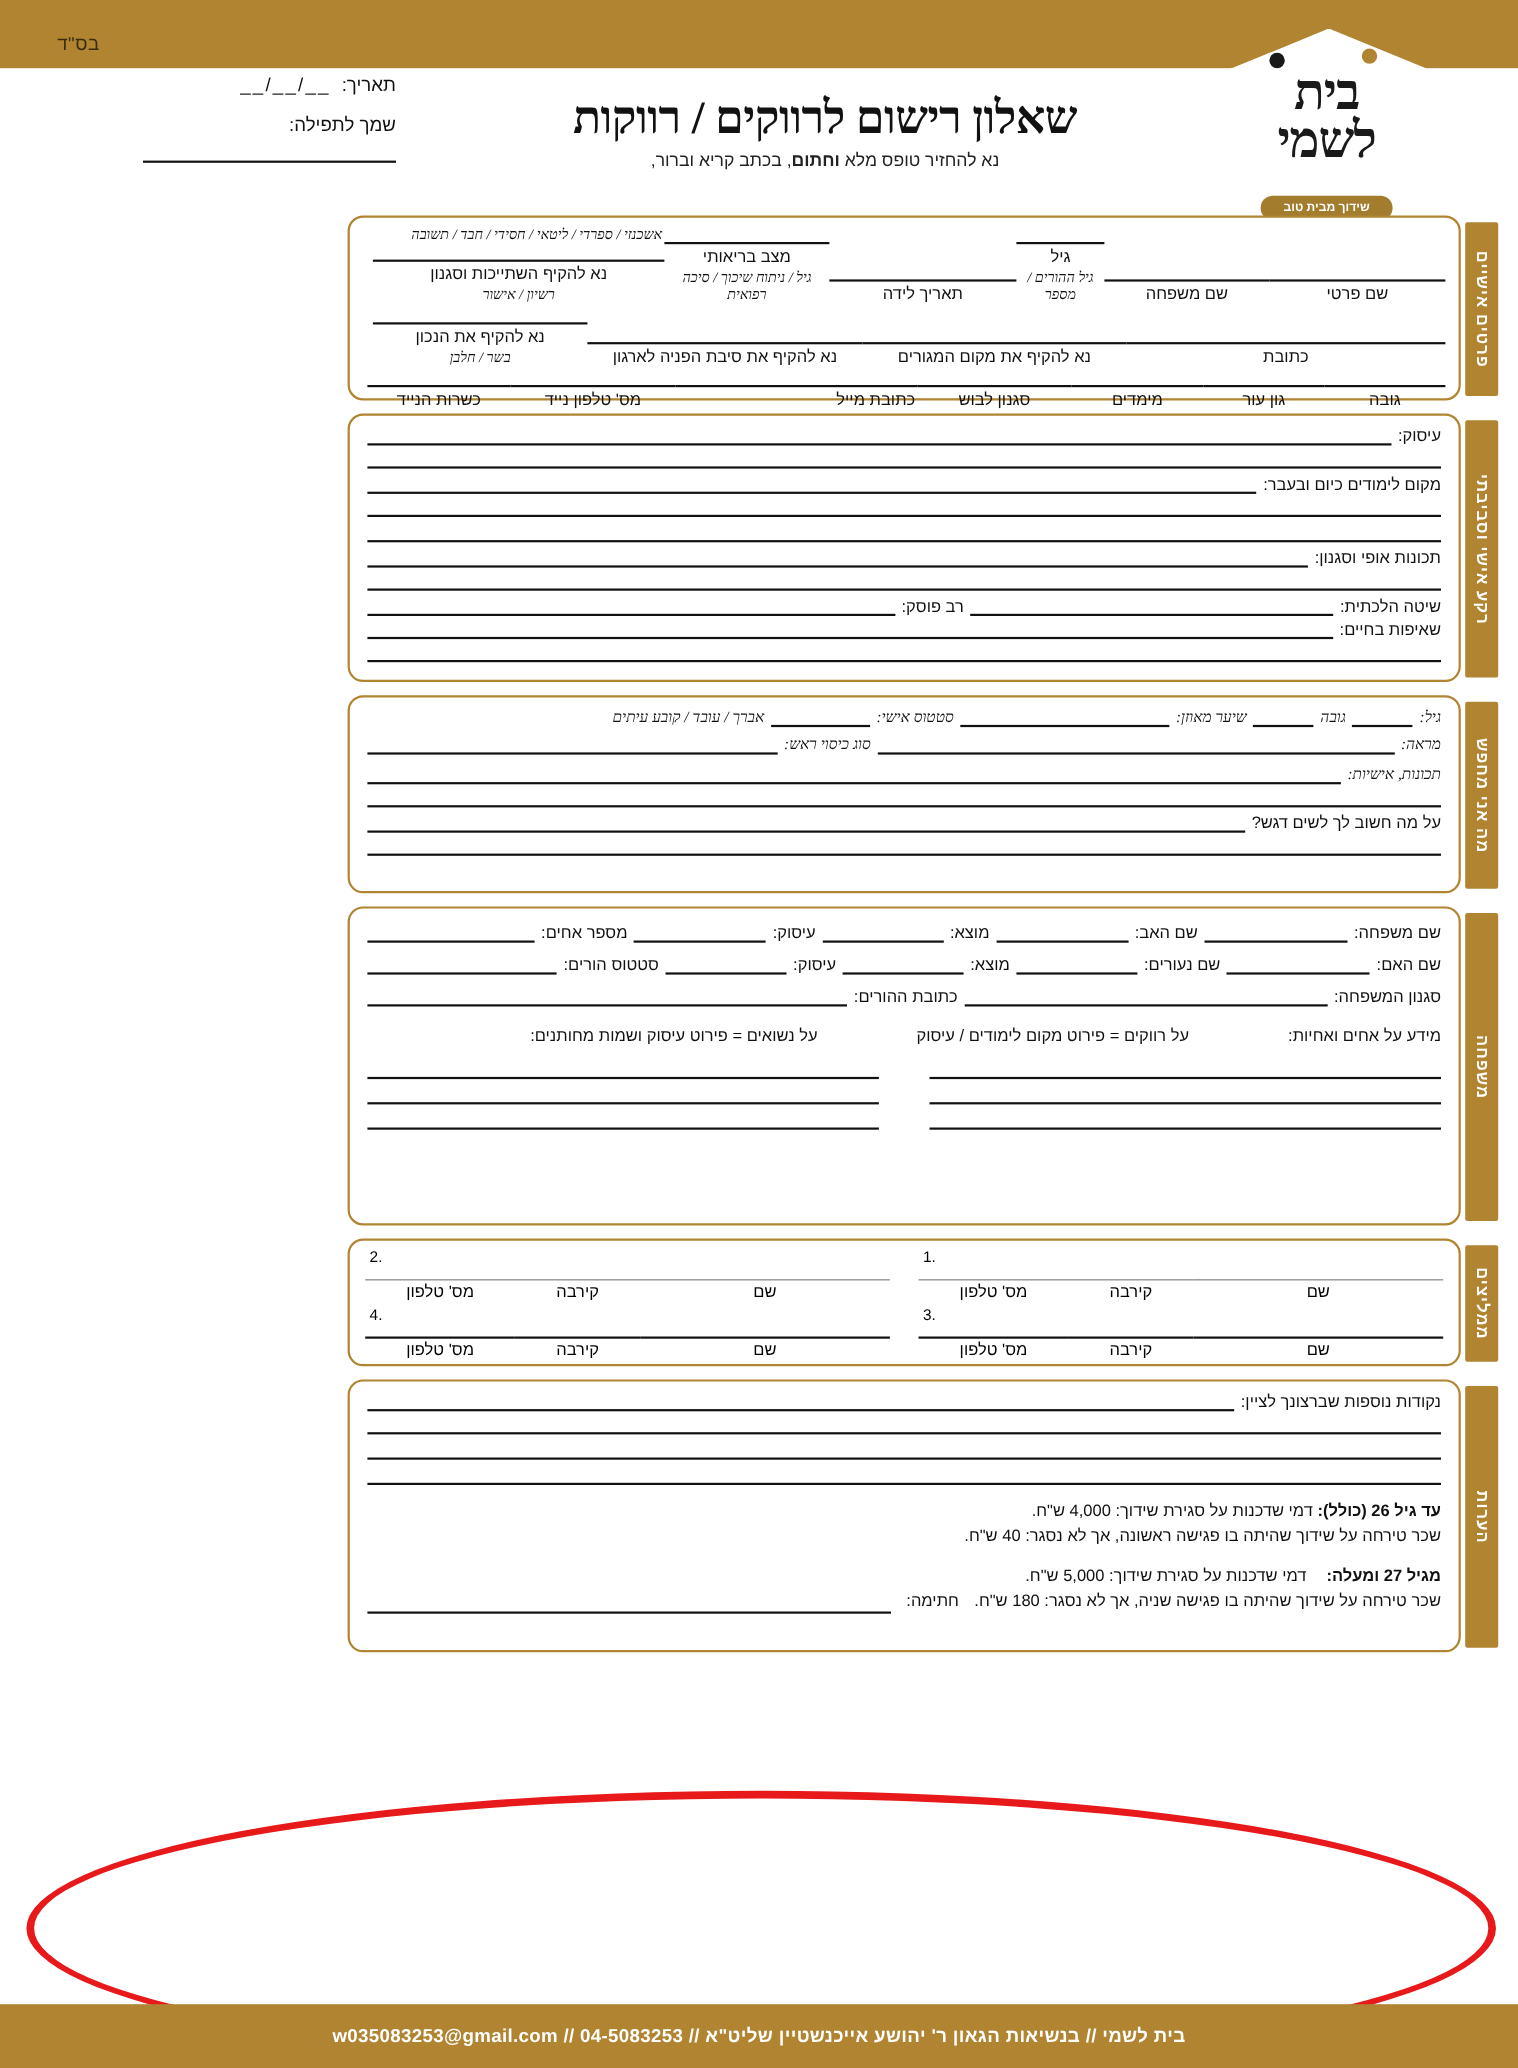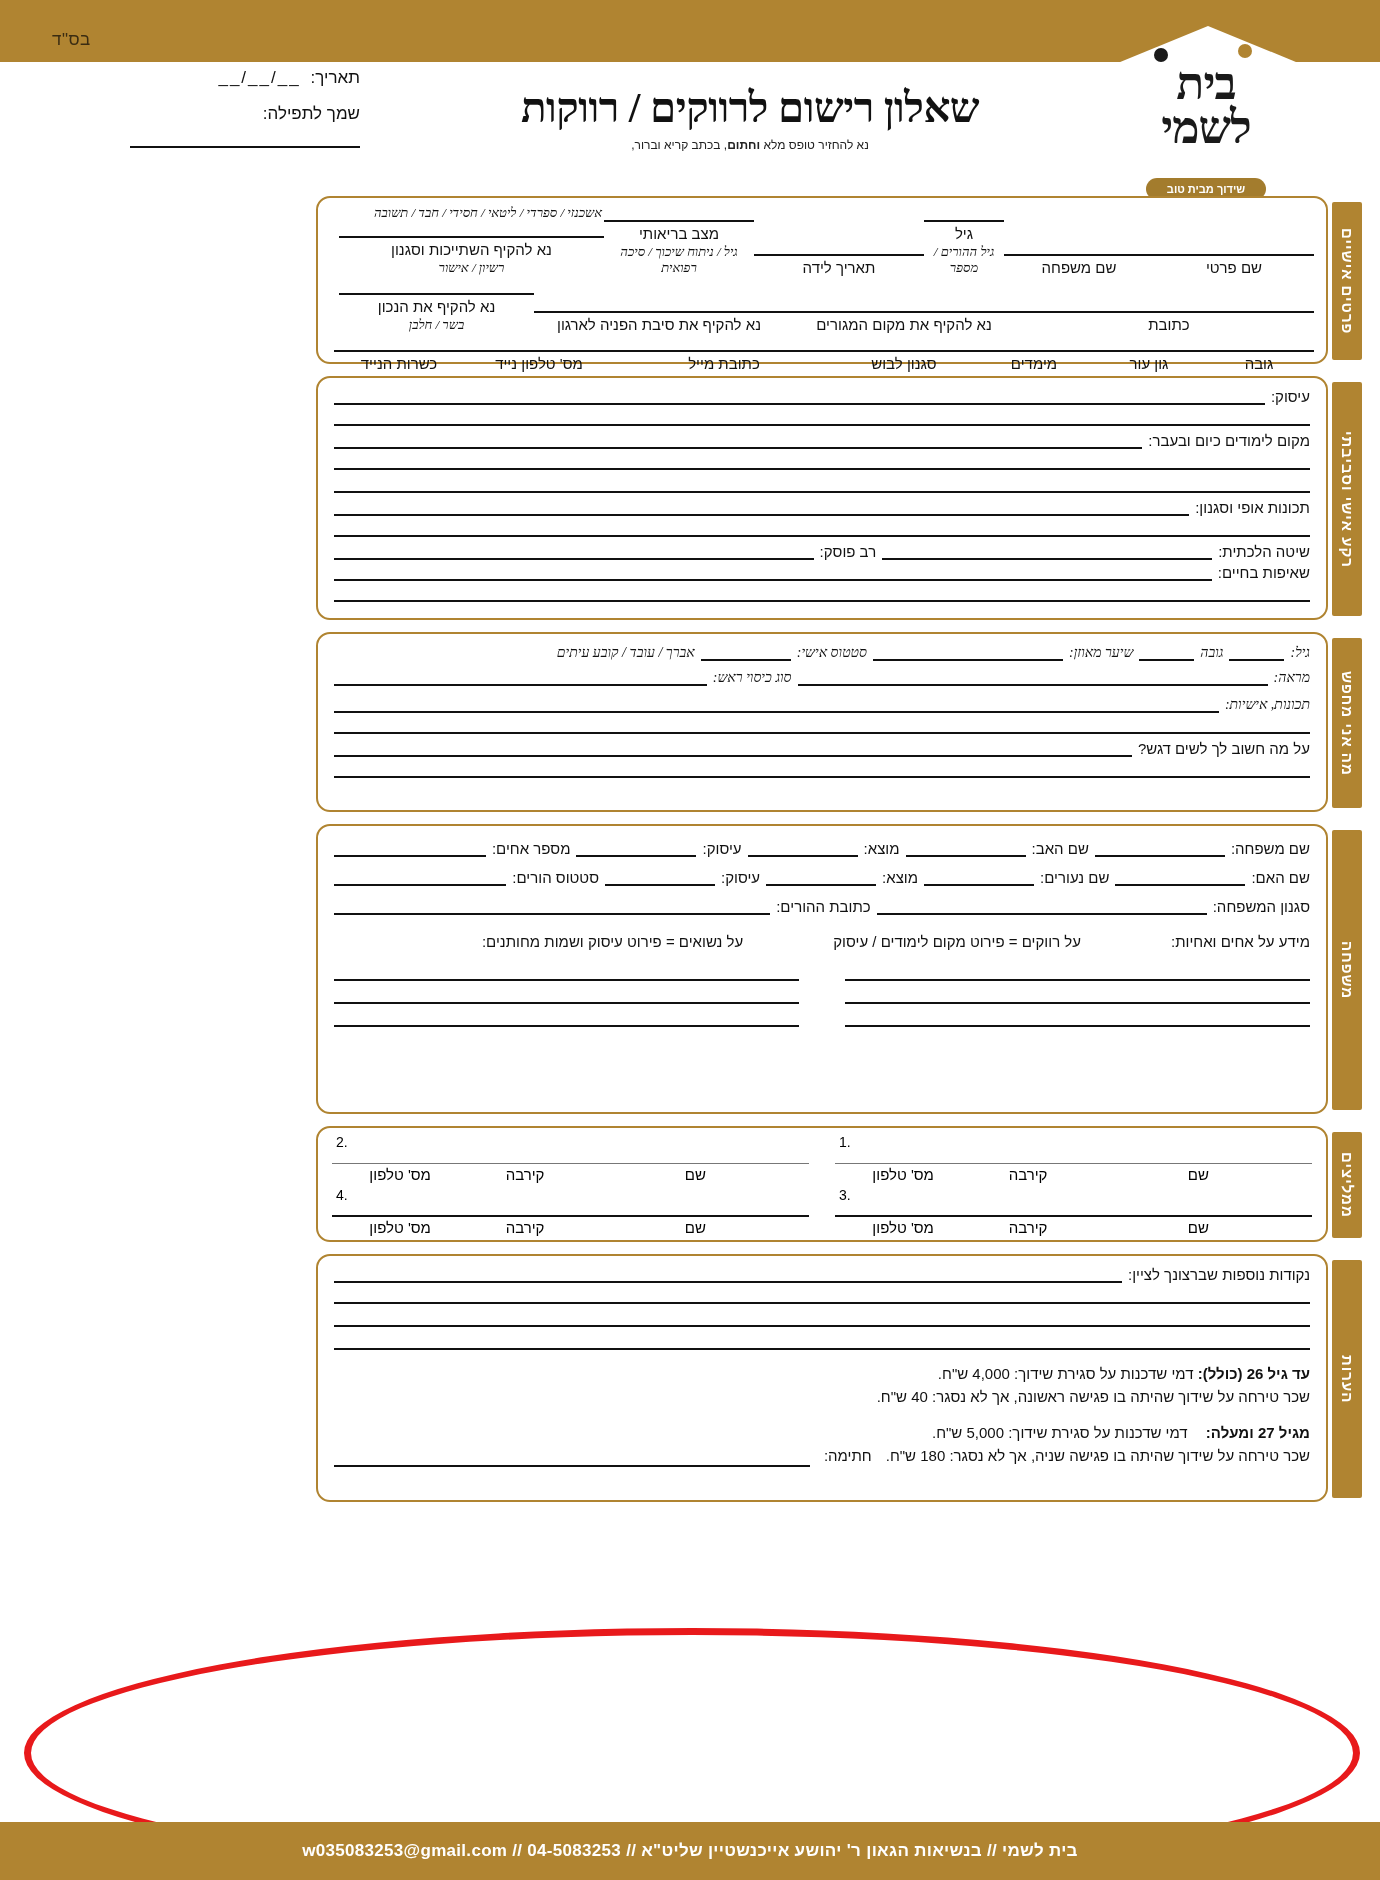--- a/index.html
+++ b/index.html
@@ -43,21 +43,21 @@
     background:#a37c2d; border-radius:11px; color:#fff; font-size:11px;
     display:flex; align-items:center; justify-content:center; font-weight:bold;
   }
 
   
   .title-block { position:absolute; top:84px; right:300px; width:660px; text-align:center; }
   .form-title {
     font-family:"Liberation Serif","DejaVu Serif",serif;
     font-weight:bold; font-size:42px; color:#111; letter-spacing:-.5px;
   }
-  .sub1 { font-size:12px; color:#222; margin-top:6px; }
+  .sub1 { font-size:16px; color:#222; margin-top:6px; }
   .sub1 b { font-weight:bold; }
   .sub2 { font-size:15px; color:#222; margin-top:3px; direction:rtl; }
 
   
   .meta { position:absolute; top:68px; left:60px; width:300px; text-align:left; direction:rtl; }
   .meta-row { font-size:17px; color:#111; margin-bottom:16px; display:flex; justify-content:flex-start; gap:10px; }
   .meta-row .lbl { white-space:nowrap; }
   .meta-row .dateslots { letter-spacing:2px; }
   .meta-line { width:230px; border-bottom:2px solid #111; height:1px; margin-top:22px; }
 
@@ -223,21 +223,21 @@
             <div class="clab">גון עור</div>
         </div>
         <div class="col" style="width:120px;">
           <div class="cline"></div>
             <div class="clab">מימדים</div>
         </div>
         <div class="col" style="width:140px;">
           <div class="cline"></div>
             <div class="clab">סגנון לבוש</div>
         </div>
-        <div class="col" style="width:220px;">
+        <div class="col" style="width:220px;text-align:right;">
           <div class="cline"></div>
             <div class="clab">כתובת מייל</div>
         </div>
         <div class="col" style="width:150px;">
           <div class="cline"></div>
             <div class="clab">מס' טלפון נייד</div>
         </div>
         <div class="col" style="width:130px;">
           <div class="cline"></div>
             <div class="clab">כשרות הנייד</div>

